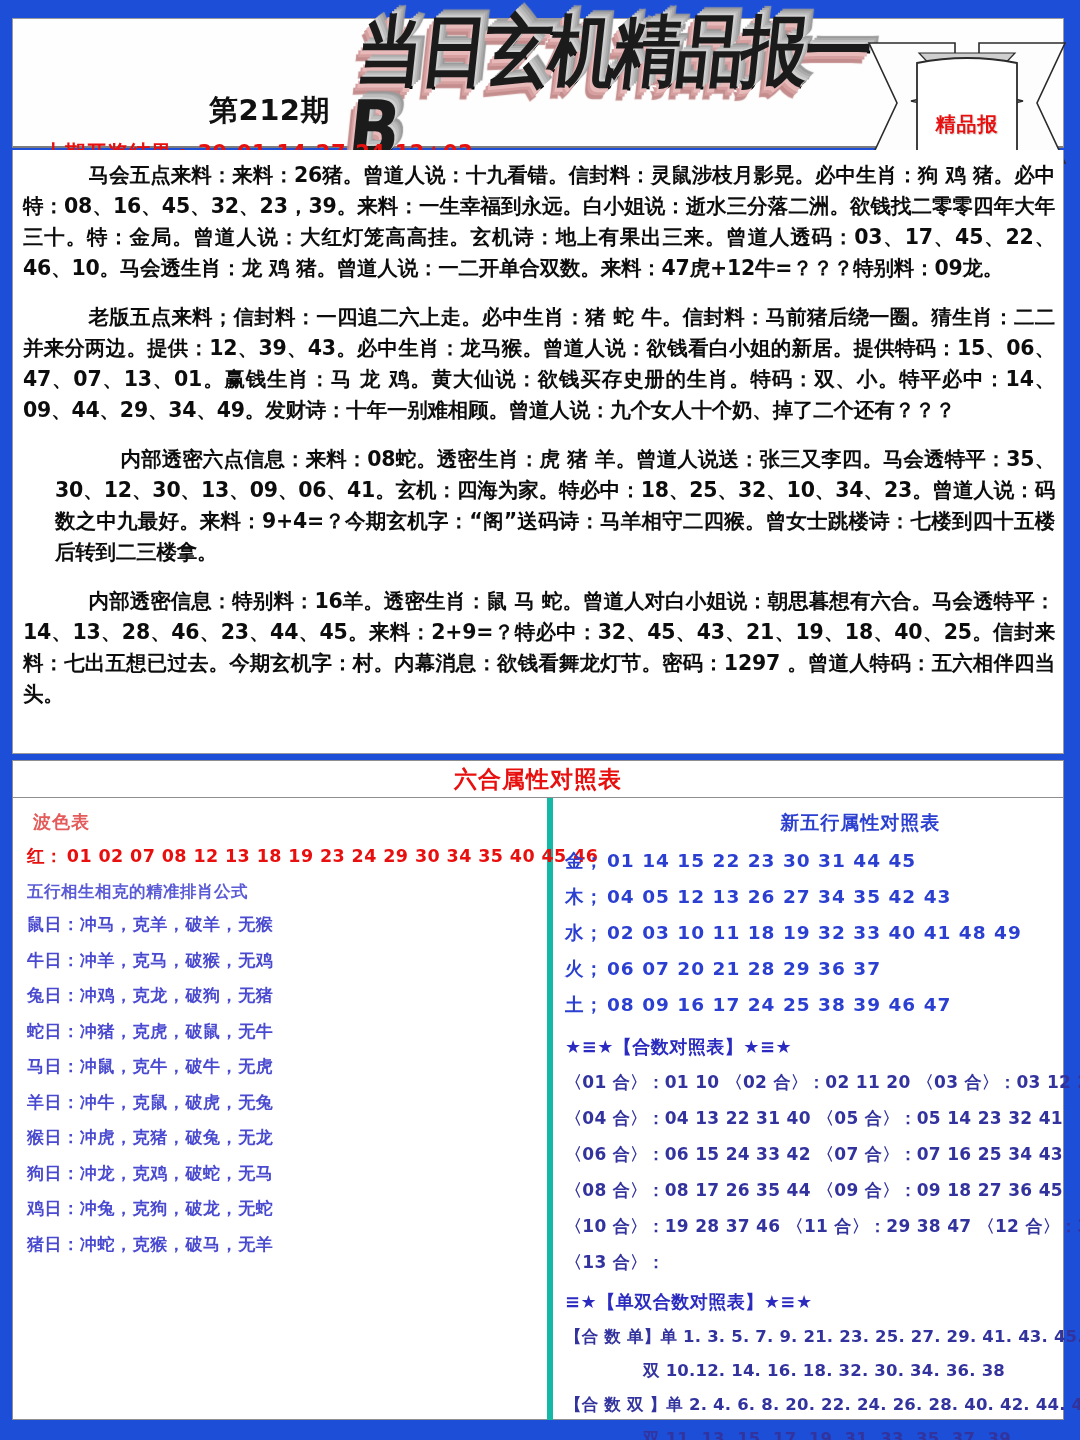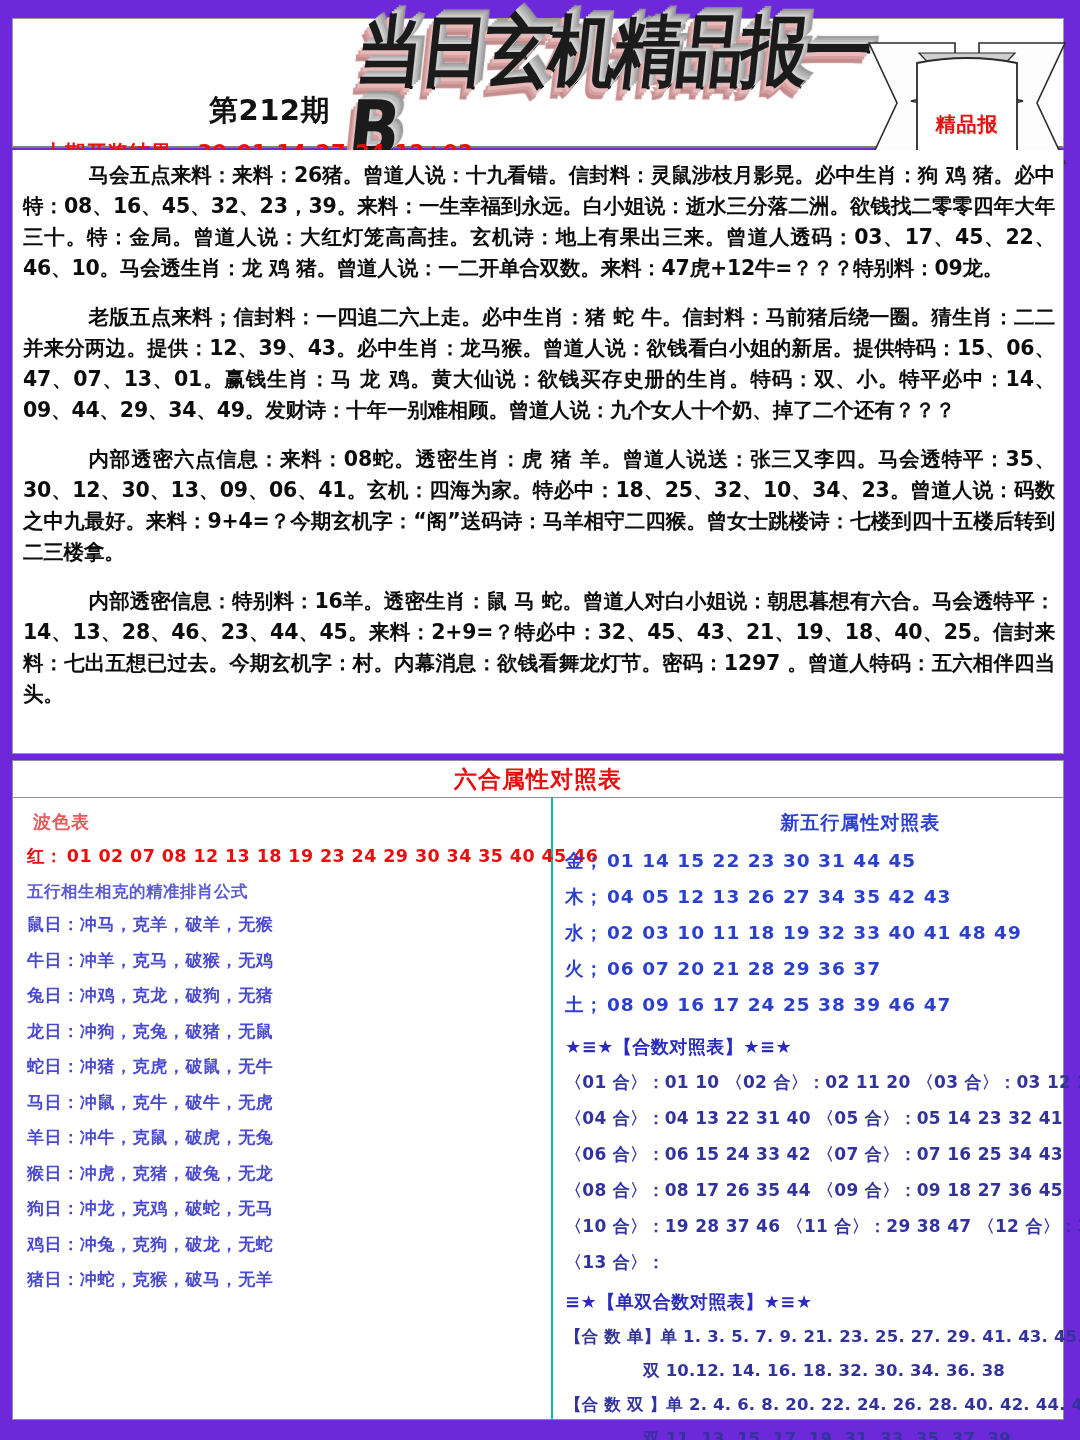--- a/index.html
+++ b/index.html
@@ -11,21 +11,21 @@
     width: 1080px;
     height: 1440px;
     font-family: "DejaVu Sans", "Liberation Sans", sans-serif;
     color: #000;
     overflow: hidden;
   }
   .page {
     position: relative;
     width: 1080px;
     height: 1440px;
-    background: #6d28d9;
+    background: #1d4ed8;
   }
 
   
   .header-box {
     position: absolute;
     left: 12px;
     top: 18px;
     width: 1052px;
     height: 130px;
     border: 1px solid #9a9a9a;
@@ -127,21 +127,21 @@
     font-weight: 700;
     text-align: justify;
     text-justify: inter-ideograph;
     text-indent: 3.2em;
     color: #0d0d0d;
     margin: 0 0 18px 0;
     font-family: "DejaVu Sans", "Liberation Sans", sans-serif;
     letter-spacing: -0.2px;
   }
   .para.p1 { margin-top: 2px; }
-  .para.p3 { text-indent: 3.2em; }
+  .para.p3 { text-indent: 3.2em; margin-left: 32px; }
 
   
   .table-box {
     position: absolute;
     left: 12px;
     top: 760px;
     width: 1052px;
     height: 660px;
     border: 1px solid #8f8f8f;
     box-sizing: border-box;
@@ -157,21 +157,21 @@
     color: #e8100f;
     letter-spacing: 1px;
   }
   .cols {
     display: flex;
     height: 622px;
   }
   .col-left {
     width: 540px;
     box-sizing: border-box;
-    border-right: 2px solid #14b8a6;
+    border-right: 6px solid #14b8a6;
     padding: 10px 6px 0 14px;
   }
   .col-right {
     flex: 1;
     box-sizing: border-box;
     padding: 10px 10px 0 12px;
   }
 
   .bose-title {
     font-size: 18px;
@@ -303,21 +303,20 @@
 
         <div class="bose-row c-red">
           <span class="lbl">红：</span><span>01 02 07 08 12 13 18 19 23 24 29 30 34 35 40 45 46</span>
         </div>
 
         <div class="formula-title">五行相生相克的精准排肖公式</div>
 
         <div class="formula-row">鼠日：冲马，克羊，破羊，无猴</div>
         <div class="formula-row">牛日：冲羊，克马，破猴，无鸡</div>
         <div class="formula-row">兔日：冲鸡，克龙，破狗，无猪</div>
-        <div class="formula-row">龙日：冲狗，克兔，破猪，无鼠</div>
         <div class="formula-row">蛇日：冲猪，克虎，破鼠，无牛</div>
         <div class="formula-row">马日：冲鼠，克牛，破牛，无虎</div>
         <div class="formula-row">羊日：冲牛，克鼠，破虎，无兔</div>
         <div class="formula-row">猴日：冲虎，克猪，破兔，无龙</div>
         <div class="formula-row">狗日：冲龙，克鸡，破蛇，无马</div>
         <div class="formula-row">鸡日：冲兔，克狗，破龙，无蛇</div>
         <div class="formula-row">猪日：冲蛇，克猴，破马，无羊</div>
       </div>
 
       <div class="col-right">

